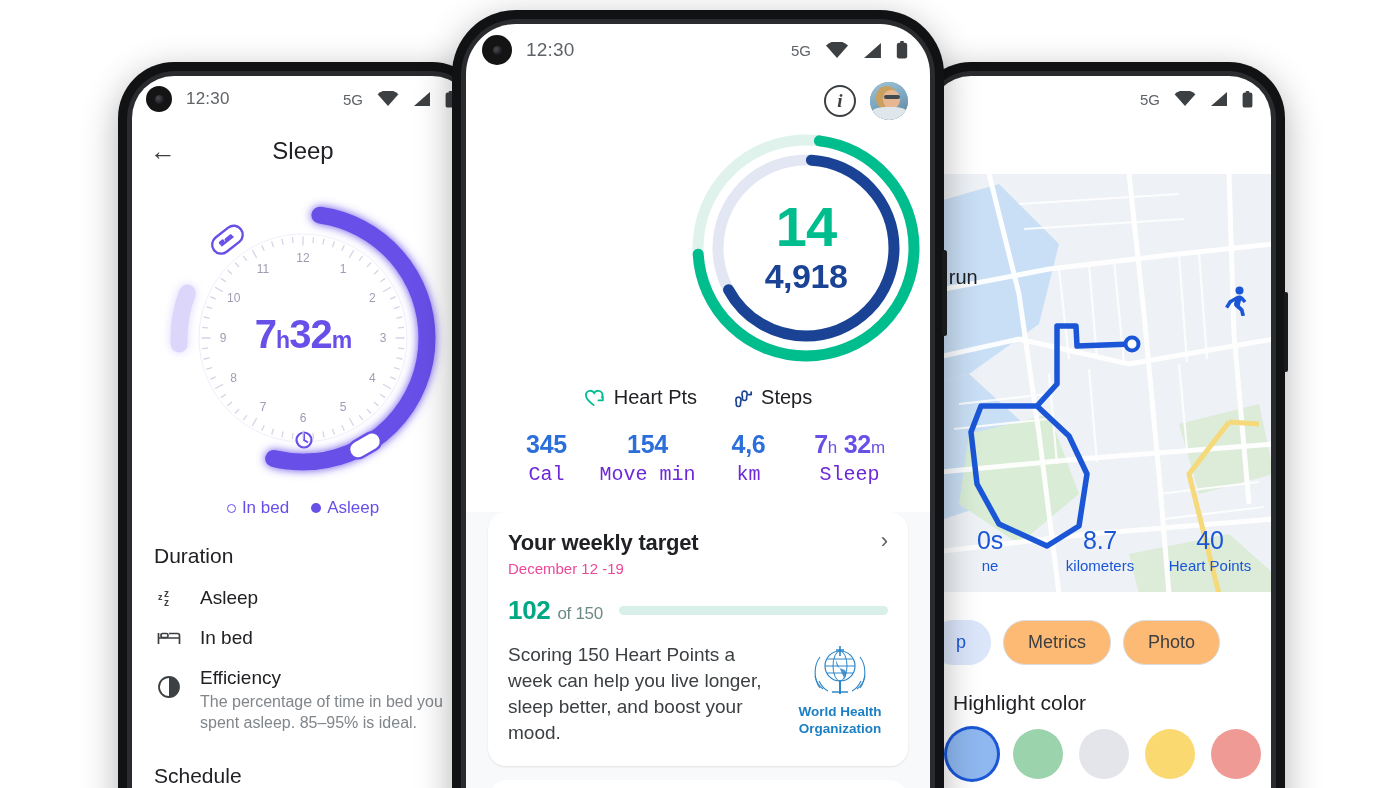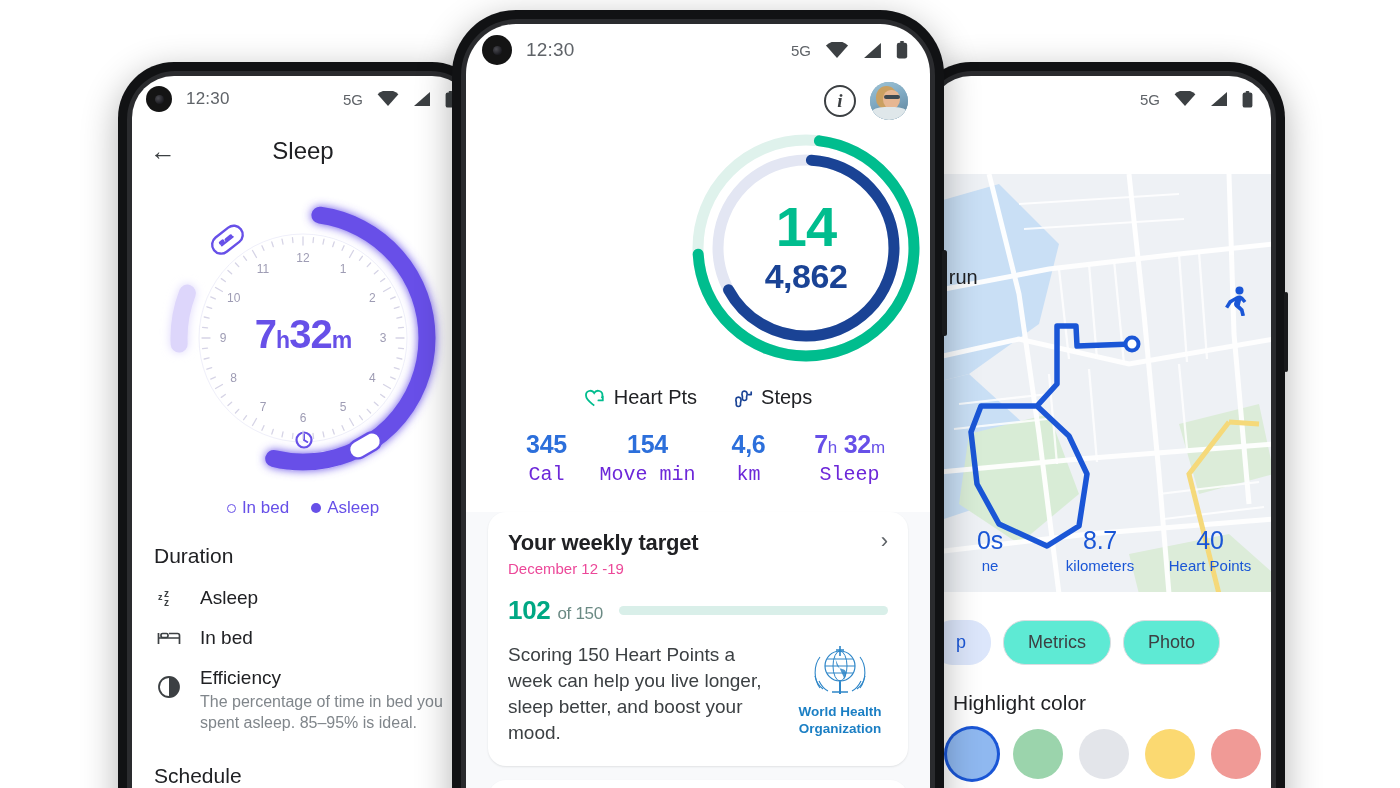--- a/index.html
+++ b/index.html
@@ -132,21 +132,21 @@
   .runner { position:absolute; right:22px; top:112px; color:#1A56D6; }
   .run-stats { position:absolute; left:0; right:0; bottom:18px; display:flex;
                justify-content:space-between; padding: 0 6px 0 6px; }
   .rs { flex:1; text-align:center;margin-top:48px; }
   .rs .v { font-size:25px; font-weight:500; color:#1A56D6; letter-spacing:-.2px; }
   .rs .l { font-size:15px; color:#1A56D6; margin-top:2px; }
   .sheet { position:absolute; left:0; right:0; top:470px; bottom:0; background:#fff;
            padding: 28px 0 0 0; }
   .chips { display:flex; gap:12px; padding-left: 2px; }
   .chip { border:1.5px solid #dadce0; border-radius:22px; padding: 11px 24px;
-          font-size:18px; color:#3c4043; background:#5eead4; white-space:nowrap; cursor:pointer; }
+          font-size:18px; color:#3c4043; background:#fdba74; white-space:nowrap; cursor:pointer; }
   .chip.sel { background:#dce6fb; border-color:#dce6fb; color:#1A56D6; }
   .hl-title { font-size:21px; color:#202124; padding: 26px 0 14px 24px; }
   .swatches { display:flex; gap:16px; padding-left: 18px; }
   .sw { width:50px; height:50px; border-radius:50%; cursor:pointer; flex:none; }
   .sw.selected { box-shadow: 0 0 0 3px #1A56D6; }
 </style>
 </head>
 <body>
 
 <div id="stage">
@@ -511,21 +511,21 @@
               <svg width="248" height="248" viewBox="0 0 248 248">
 
                 <circle cx="124" cy="124" r="108" fill="none" stroke="#dff2ec" stroke-width="11"></circle>
                 <circle id="ring-hp-arc" cx="124" cy="124" r="108" fill="none" stroke="#00BD8E" stroke-width="11" stroke-linecap="round" transform="rotate(-90 124 124)" stroke-dasharray="488.5804894862846 190.0035236891107" stroke-dashoffset="-13.571680263507906"></circle>
 
                 <circle cx="124" cy="124" r="88" fill="none" stroke="#e3e6f3" stroke-width="11"></circle>
                 <circle id="ring-steps-arc" cx="124" cy="124" r="88" fill="none" stroke="#1A4395" stroke-width="11" stroke-linecap="round" transform="rotate(-90 124 124)" stroke-dasharray="364.92740264099035 187.99290439081318" stroke-dashoffset="-5.529203070318036"></circle>
               </svg>
               <div class="rings-center">
                 <div class="ring-hp">14</div>
-                <div class="ring-steps">4,862</div>
+                <div class="ring-steps">4,918</div>
               </div>
             </div>
           </div>
 
           <div class="legend-row">
             <span class="legend">
               <svg width="22" height="20" viewBox="0 0 22 20" fill="none" stroke="#00BD8E" stroke-width="1.8">
                 <path d="M10.2 17.6C6.6 14.6 2 11.8 2 7.6A4.4 4.4 0 0 1 10.2 5a4.4 4.4 0 0 1 8.2 2.6c0 1-.26 1.9-.7 2.7"></path>
                 <path d="M14.4 12.4h4.4v-4" stroke-linecap="round" stroke-linejoin="round"></path>
               </svg>

